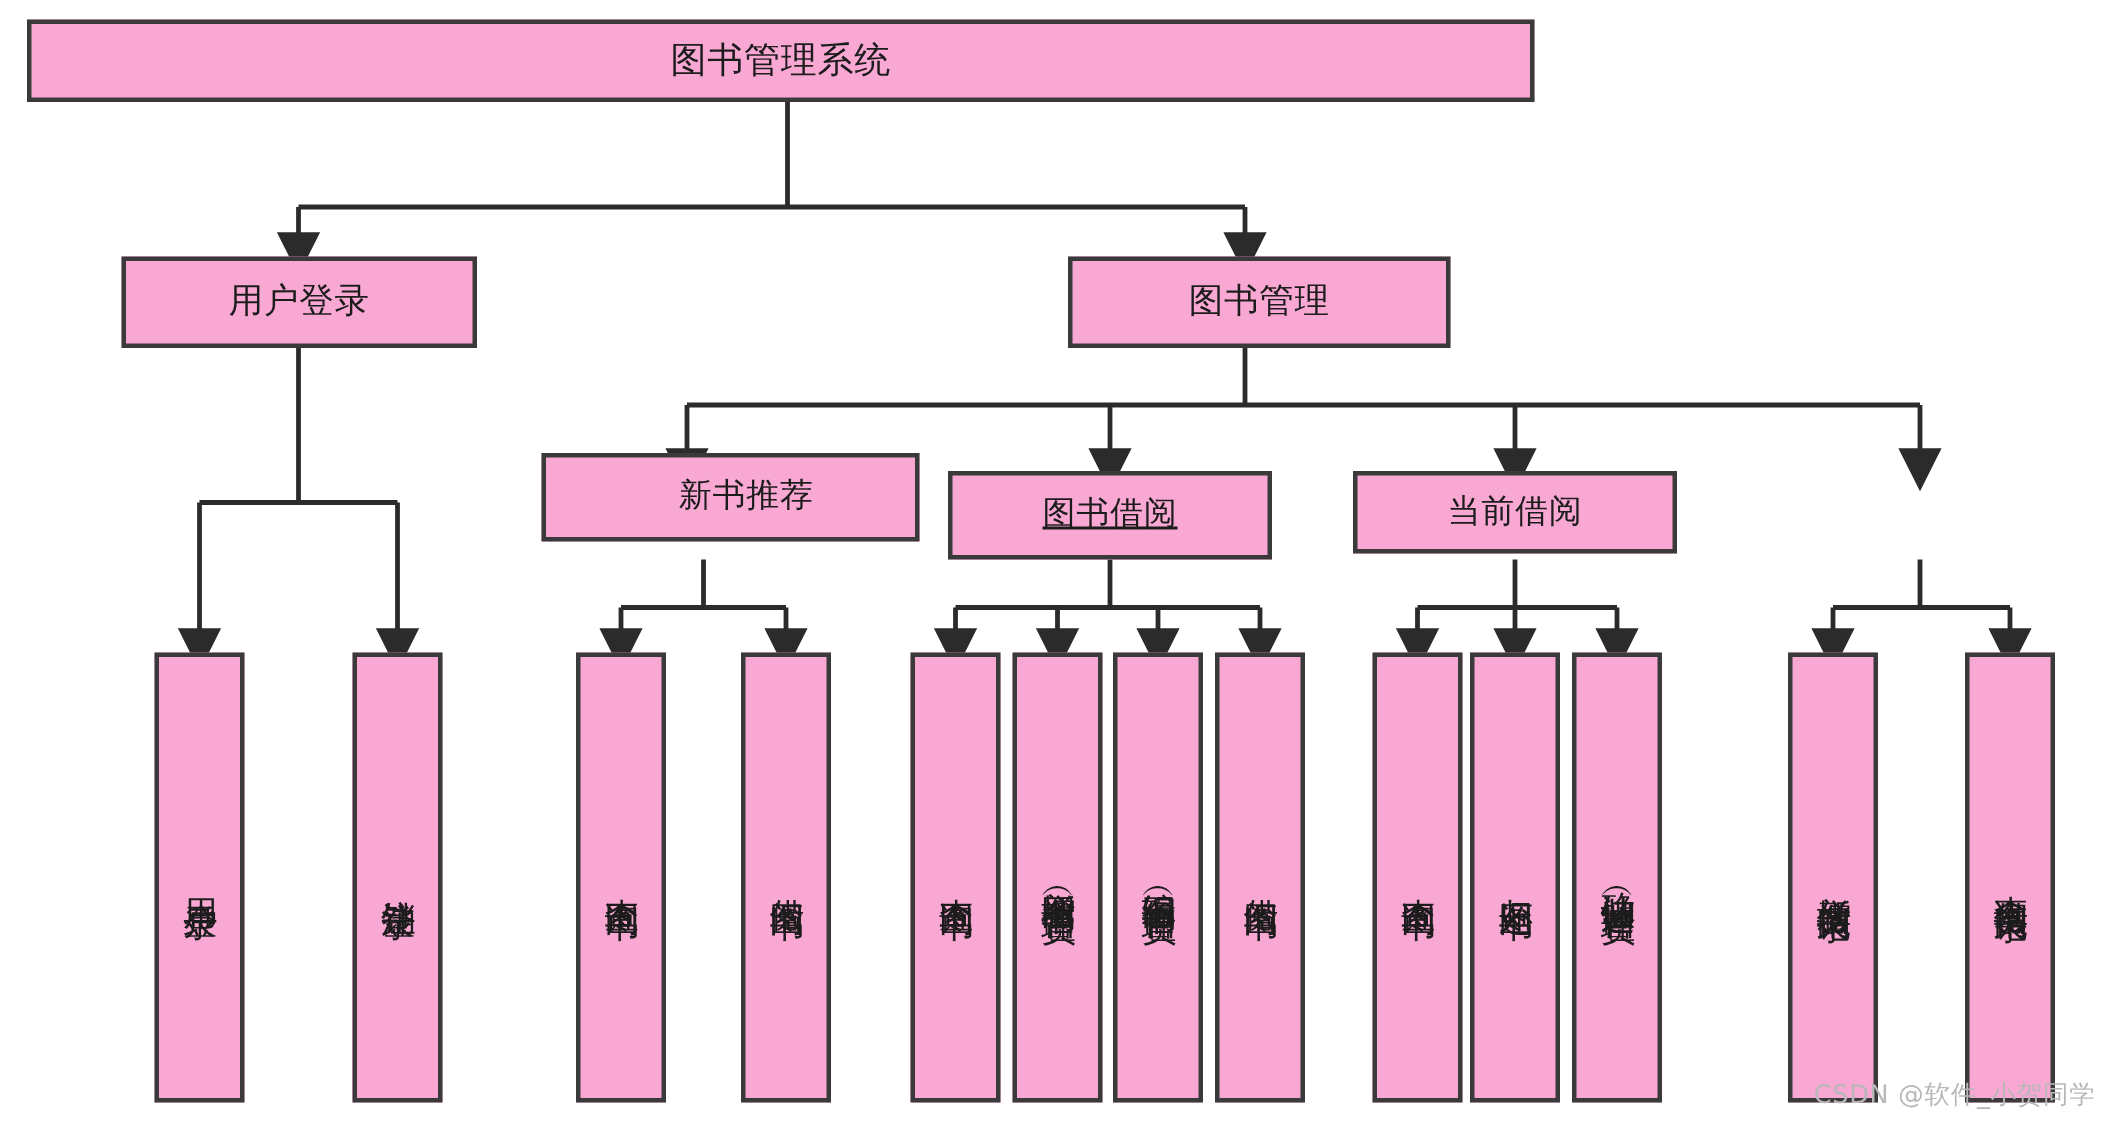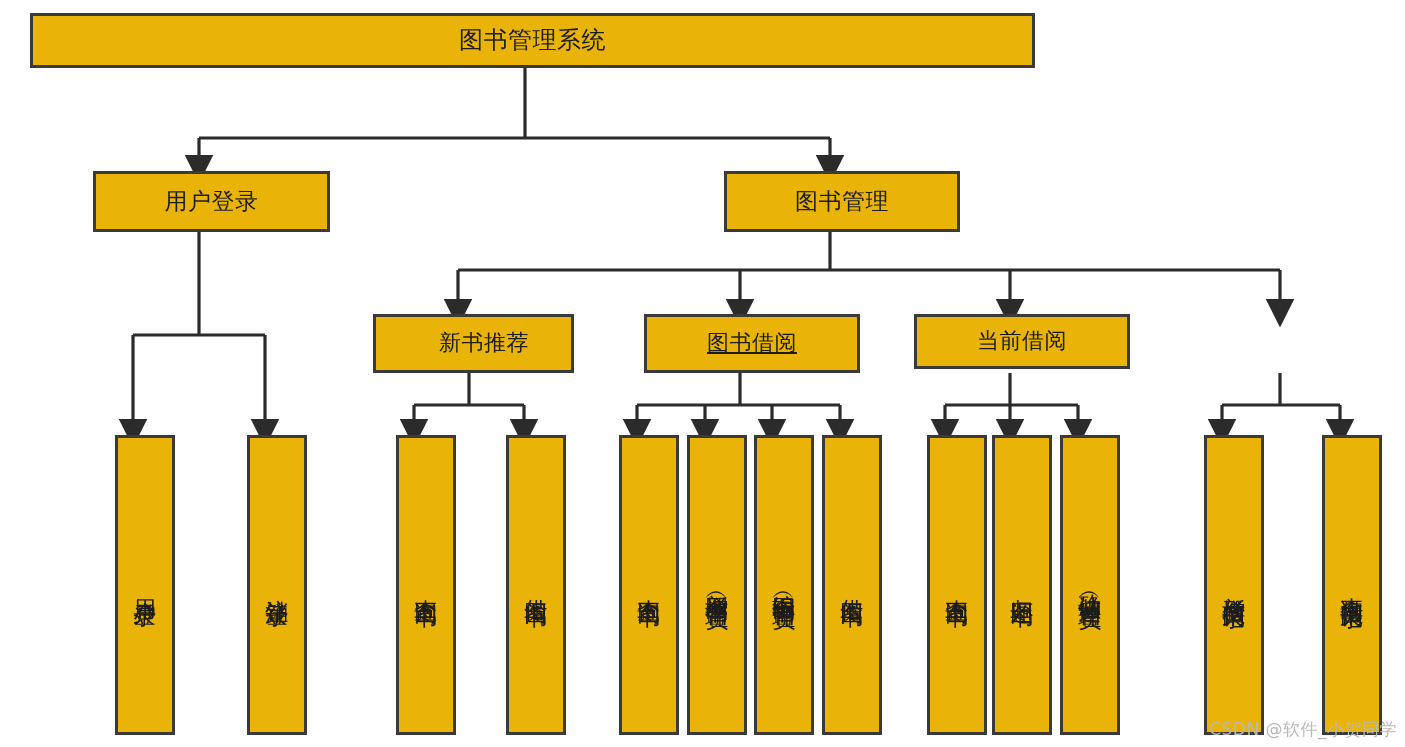--- a/index.html
+++ b/index.html
@@ -23,29 +23,28 @@
     position: absolute;
     left: 0;
     top: 0;
     width: 1405px;
     height: 747px;
     pointer-events: none;
   }
   .node {
     position: absolute;
     box-sizing: border-box;
-    background: #eab308;
+    background: #f9a8d4;
     border: 3px solid #3a3a3a;
     display: flex;
     align-items: center;
     justify-content: center;
     text-align: center;
     color: #1c1c1c;
     z-index: 2;
-    margin-left: 12px;
   }
   .node-label {
     display: block;
     line-height: 1.22;
     letter-spacing: 0.5px;
   }
   .node.root .node-label { font-size: 24px; }
   .node.level2 .node-label { font-size: 23px; }
   .node.level3 .node-label { font-size: 22px; }
   .node.leaf {
@@ -127,25 +126,25 @@
     </g>
   </svg>
 
   <div class="node root" style="left:18px; top:13px; width:1005px; height:55px;">
     <span class="node-label">图书管理系统</span>
   </div>
 
   <div class="node level2" style="left:81px; top:171px; width:237px; height:61px;">
     <span class="node-label">用户登录</span>
   </div>
-  <div class="node level2" style="left:712px; top:171px; width:236px; height:61px;">
+  <div class="node level2" style="left:712px; top:171px; width:255px; height:61px;">
     <span class="node-label">图书管理</span>
   </div>
 
-  <div class="node level3" style="left:361px; top:314px; width:201px; height:59px;padding-left:21px;">
+  <div class="node level3" style="left:361px; top:302px; width:252px; height:59px;padding-left:21px;">
     <span class="node-label">新书推荐</span>
   </div>
   <div class="node level3" style="left:632px; top:314px; width:216px; height:59px;text-decoration:underline;">
     <span class="node-label">图书借阅</span>
   </div>
   <div class="node level3" style="left:902px; top:314px; width:216px; height:55px;font-family:Liberation Serif, serif;">
     <span class="node-label">当前借阅</span>
   </div>
 
   <div class="node leaf" style="left:103px; top:435px; width:60px; height:300px;">

